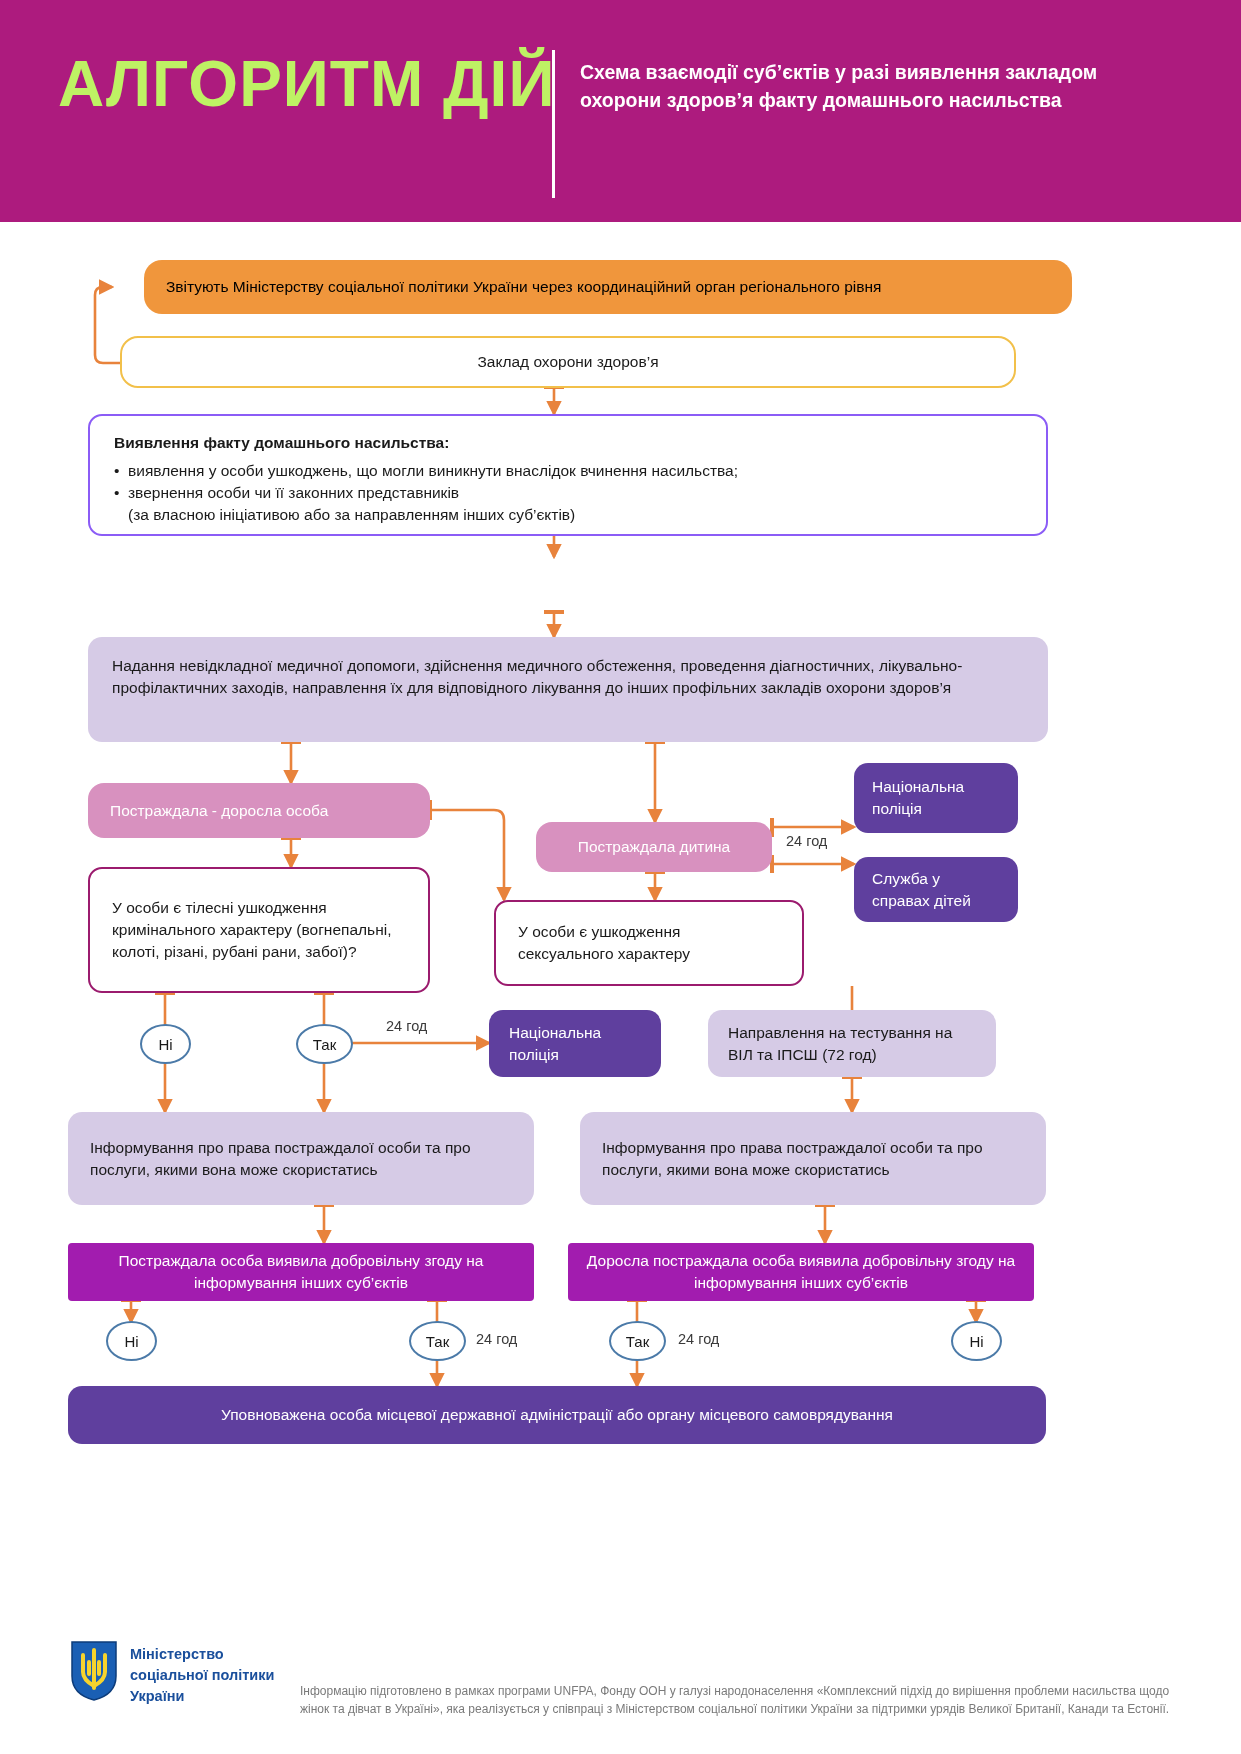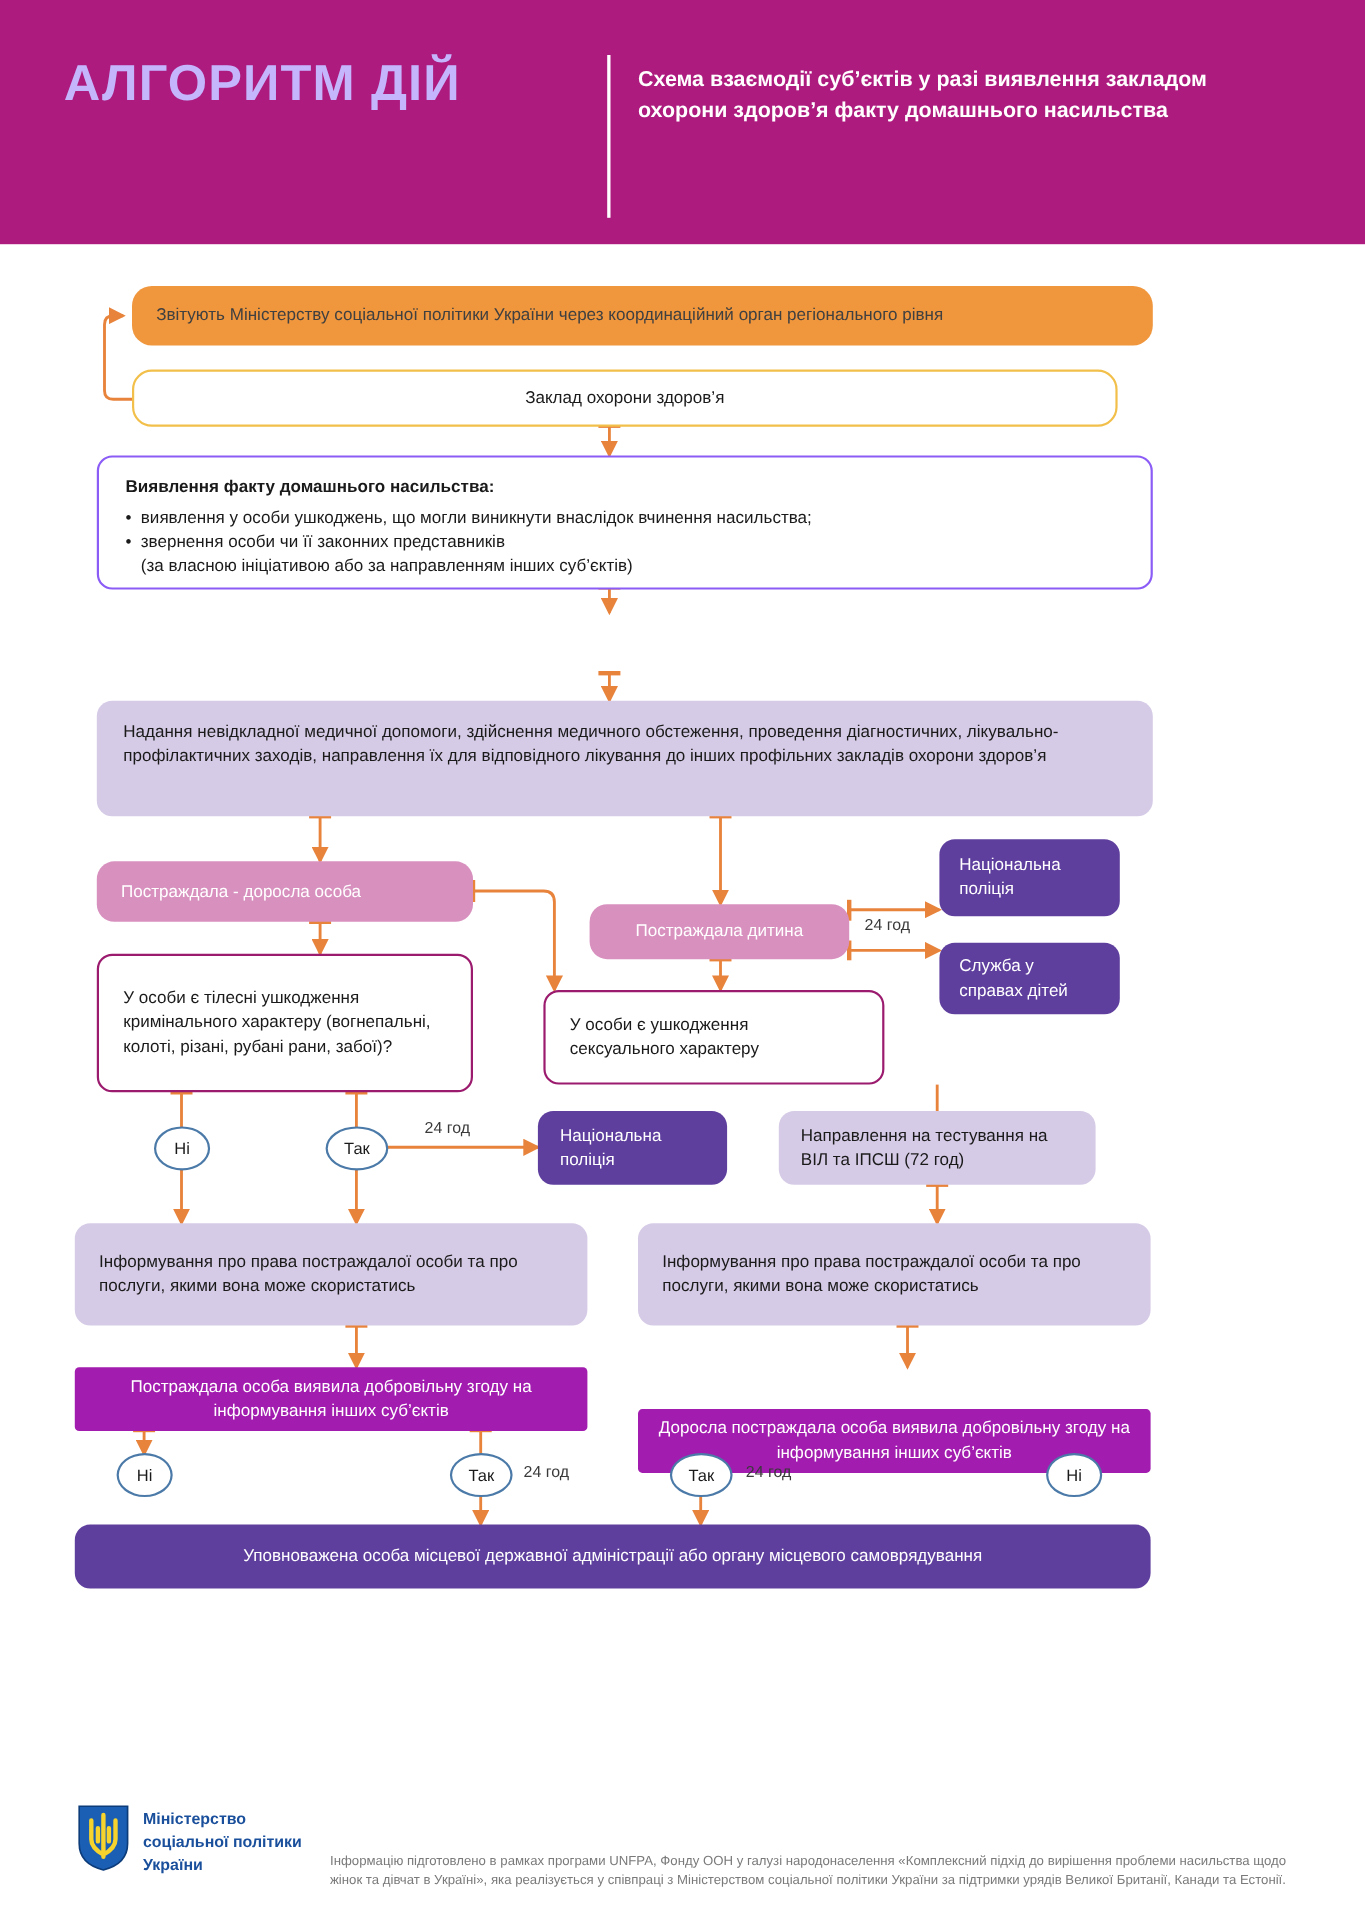--- a/index.html
+++ b/index.html
@@ -20,24 +20,24 @@
   
   #header {
     position: absolute;
     left: 0; top: 0;
     width: 1241px; height: 222px;
     background: #ad1b7e;
   }
   #header-title {
     position: absolute;
     left: 58px; top: 52px;
-    font-size: 46px;
+    font-size: 64px;
     font-weight: bold;
     letter-spacing: 1px;
-    color: #c4b5fd;
+    color: #bef264;
     line-height: 1;
     white-space: nowrap;
   }
   #header-divider {
     position: absolute;
     left: 552px; top: 50px;
     width: 3px; height: 148px;
     background: #ffffff;
   }
   #header-subtitle {
@@ -56,22 +56,23 @@
     display: flex;
     align-items: center;
     border-radius: 14px;
     font-size: 15.5px;
     line-height: 1.42;
   }
   .node .txt { display: block; width: 100%; }
 
   .n-orange-fill {
     background: #f0963c;
-    color: #404040;
+    color: #000000;
     border-radius: 18px;
+    margin-left: 24px;
   }
   .n-yellow-outline {
     background: #ffffff;
     border: 2px solid #f2c04a;
     border-radius: 18px;
     color: #1a1a1a;
   }
   .n-orange-outline {
     background: #ffffff;
     border: 2px solid #8b5cf6;
@@ -322,21 +323,21 @@
   </div>
 
   <div class="node n-lilac" style="left:580px; top:1112px; width:466px; height:93px; padding:14px 22px; align-items:center;">
     <span class="txt">Інформування про права постраждалої особи та про послуги, якими вона може скористатись</span>
   </div>
 
   <div class="node n-magenta pad-c" style="left:68px; top:1243px; width:466px; height:58px;">
     <span class="txt">Постраждала особа виявила добровільну згоду на інформування інших суб’єктів</span>
   </div>
 
-  <div class="node n-magenta pad-c" style="left:580px; top:1243px; width:466px; height:58px;margin-top:38px;">
+  <div class="node n-magenta pad-c" style="left:568px; top:1243px; width:466px; height:58px;">
     <span class="txt">Доросла постраждала особа виявила добровільну згоду на інформування інших суб’єктів</span>
   </div>
 
   <div class="node n-violet pad-c" style="left:68px; top:1386px; width:978px; height:58px;">
     <span class="txt">Уповноважена особа місцевої державної адміністрації або органу місцевого самоврядування</span>
   </div>
 
   <div class="oval" style="left:140px; top:1024px; width:51px; height:40px;">
     <span>Ні</span>
   </div>

